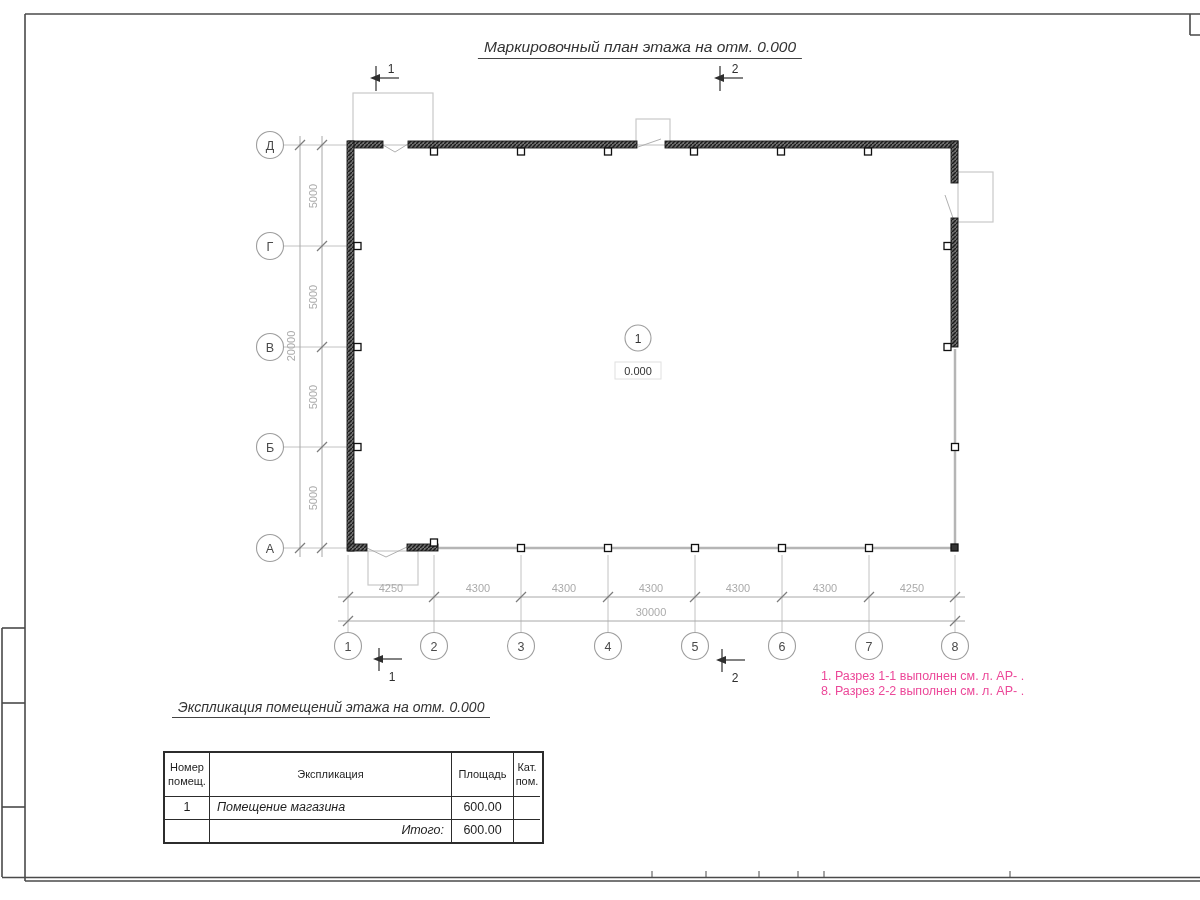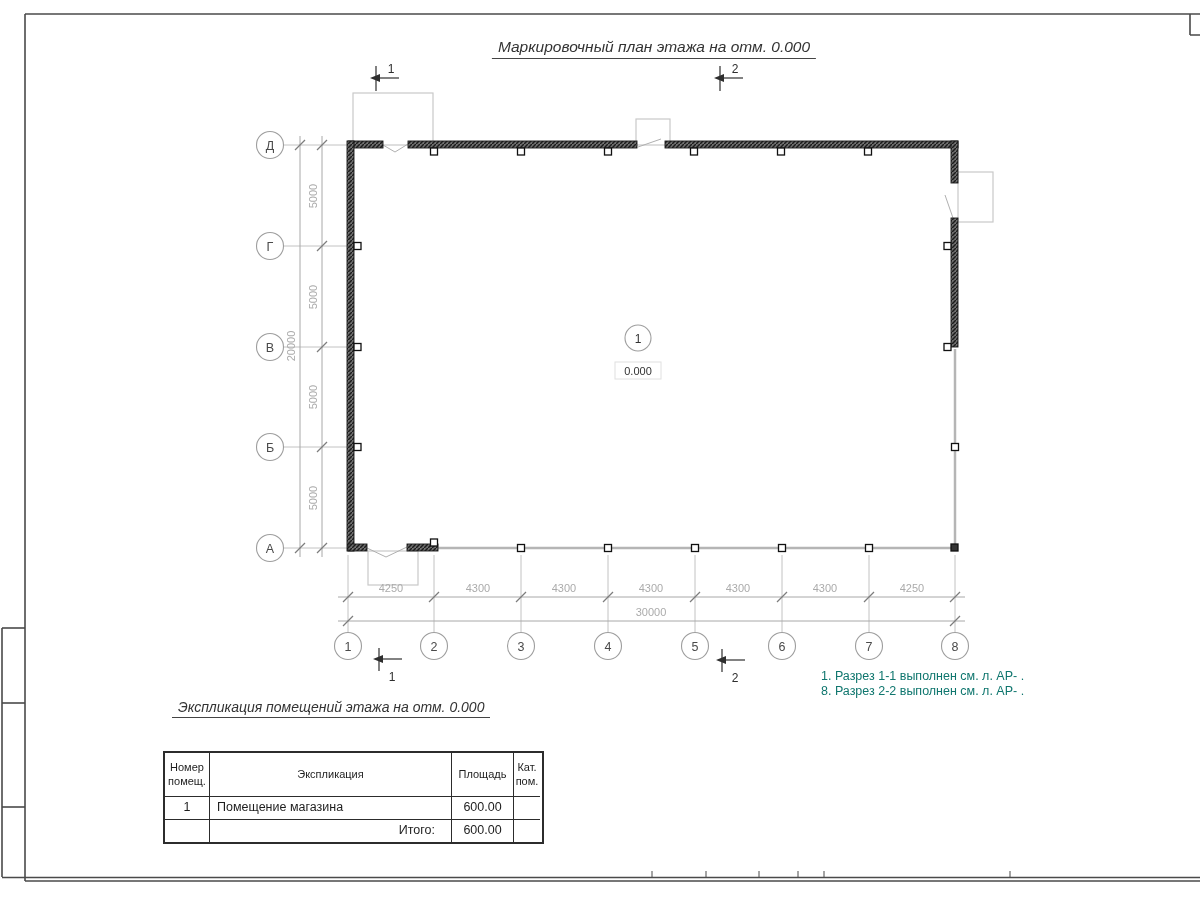--- a/index.html
+++ b/index.html
@@ -1,35 +1,35 @@
 <!DOCTYPE html>
 <html><head>
 <meta charset="utf-8">
 <style>
   html,body{margin:0;padding:0;background:#fff;}
   body{width:1200px;height:900px;overflow:hidden;font-family:"Liberation Sans", sans-serif;}
   #sheet{position:relative;width:1200px;height:900px;background:#fff;}
   #plan-svg{position:absolute;left:0;top:0;}
   .ovl{position:absolute;}
   .title-it{font-style:italic;color:#333;border-bottom:1.2px solid #444;padding:0 6px 2px 6px;white-space:nowrap;}
-  #plan-title{left:640px;top:38px;transform:translateX(-50%);font-size:15.5px;margin-left:14px;}
+  #plan-title{left:640px;top:38px;transform:translateX(-50%);font-size:15.5px;}
   #expl-title{left:172px;top:699px;font-size:14px;}
-  #notes{left:821px;top:669px;font-size:12.5px;color:#0f766e;line-height:15px;}
+  #notes{left:821px;top:669px;font-size:12.5px;color:#ec4899;line-height:15px;}
   #notes div{white-space:nowrap;}
   
   #expl-table{left:163px;top:751px;width:377px;border:2px solid #2c2c2c;
     display:grid;grid-template-columns:45px 242px 62px 26px;grid-template-rows:44px 23px 22px;
     font-size:12.5px;color:#1e1e1e;box-sizing:content-box;background:#fff;}
   #expl-table > div{border-right:1.5px solid #2c2c2c;border-bottom:1.5px solid #2c2c2c;
     display:flex;align-items:center;justify-content:center;text-align:center;line-height:13.5px;overflow:hidden;}
   #expl-table > div:nth-child(4n){border-right:none;}
   #expl-table > div:nth-child(n+9){border-bottom:none;}
   #expl-table .hdr{font-size:11px;}
-  #expl-table .cell-left{justify-content:flex-start;padding-left:7px;text-align:center;}
-  #expl-table .cell-right{justify-content:flex-end;padding-right:16px;text-align:center;}
+  #expl-table .cell-left{justify-content:flex-start;padding-left:7px;text-align:center;font-style:italic;}
+  #expl-table .cell-right{justify-content:flex-end;padding-right:7px;text-align:center;font-style:italic;}
 </style>
 </head>
 <body>
 
 <div id="sheet">
 
 <svg id="plan-svg" width="1200" height="900" viewBox="0 0 1200 900">
   <defs>
     <pattern id="wh" width="4" height="4" patternUnits="userSpaceOnUse">
       <rect width="4" height="4" fill="#6e6e6e"></rect>

